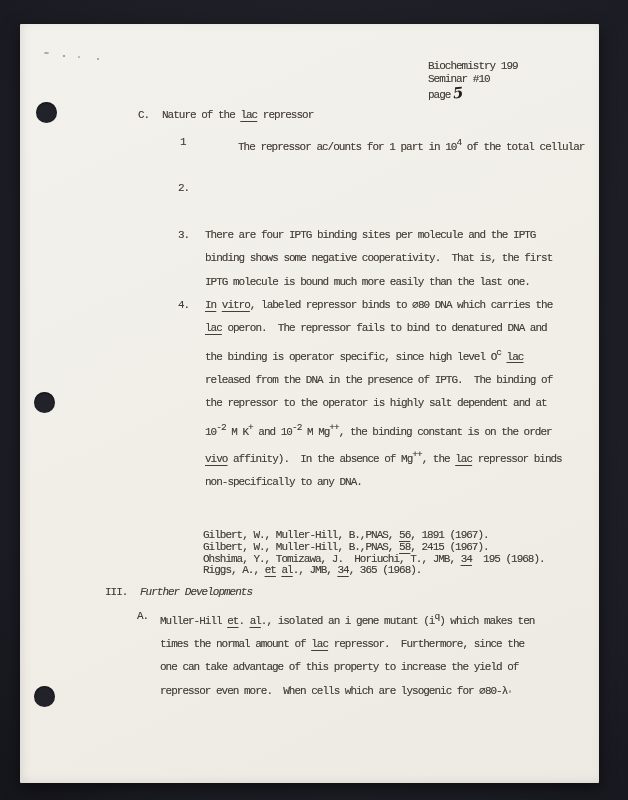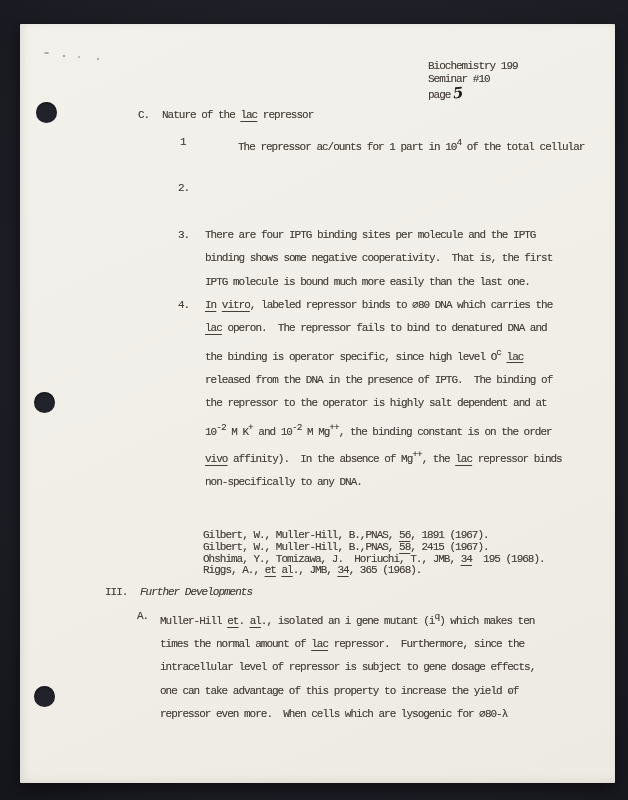--- a/index.html
+++ b/index.html
@@ -5,21 +5,20 @@
   html,body { margin:0; padding:0; }
   .stage {
     position:relative; width:628px; height:800px; overflow:hidden;
     background: radial-gradient(ellipse at 55% 40%, var(--background,#24242d) 0%, #1c1c24 75%, #15151c 100%);
   }
   .paper {
     position:absolute; left:20px; top:24px; width:579px; height:759px;
     background: linear-gradient(155deg, #f3f1ec 0%, var(--paper,#f0eee7) 55%, #eceae2 100%);
     border-radius:1px;
     box-shadow: 0 5px 16px rgba(0,0,0,0.55), inset 4px 0 10px rgba(0,0,0,0.05), inset 0 -3px 8px rgba(0,0,0,0.04);
-    padding-left: 16px;
   }
   .hole {
     position:absolute; width:21px; height:21px; border-radius:50%;
     background: var(--hole,#22222a);
     box-shadow: inset 0 1px 2px rgba(0,0,0,0.6);
   }
   .hole1 { left:16px; top:78px; }
   .hole2 { left:14px; top:368px; }
   .hole3 { left:14px; top:662px; }
   .blk {
@@ -123,19 +122,18 @@
 
     <div class="blk lbl-iii">III.</div>
     <div class="blk ttl-iii">
         <div class="line"><span>Further Developments</span></div>
       </div>
 
     <div class="blk num-a">A.</div>
     <div class="blk txt-a">
         <div class="line"><span>Muller-Hill </span><span class="u">et</span><span>. </span><span class="u">al</span><span>., isolated an i gene mutant (i</span><span class="sup">q</span><span>) which makes ten</span></div>
         <div class="line"><span>times the normal amount of </span><span class="u">lac</span><span> repressor.  Furthermore, since the</span></div>
-        <div class="line"><span>intracellular level of repressor is subject to gene dosage effects,</span></div>
         <div class="line"><span>one can take advantage of this property to increase the yield of</span></div>
         <div class="line"><span>repressor even more.  When cells which are lysogenic for ∅80-λ</span></div>
       </div>
 
   </div>
 </div>
 
 </body></html>

